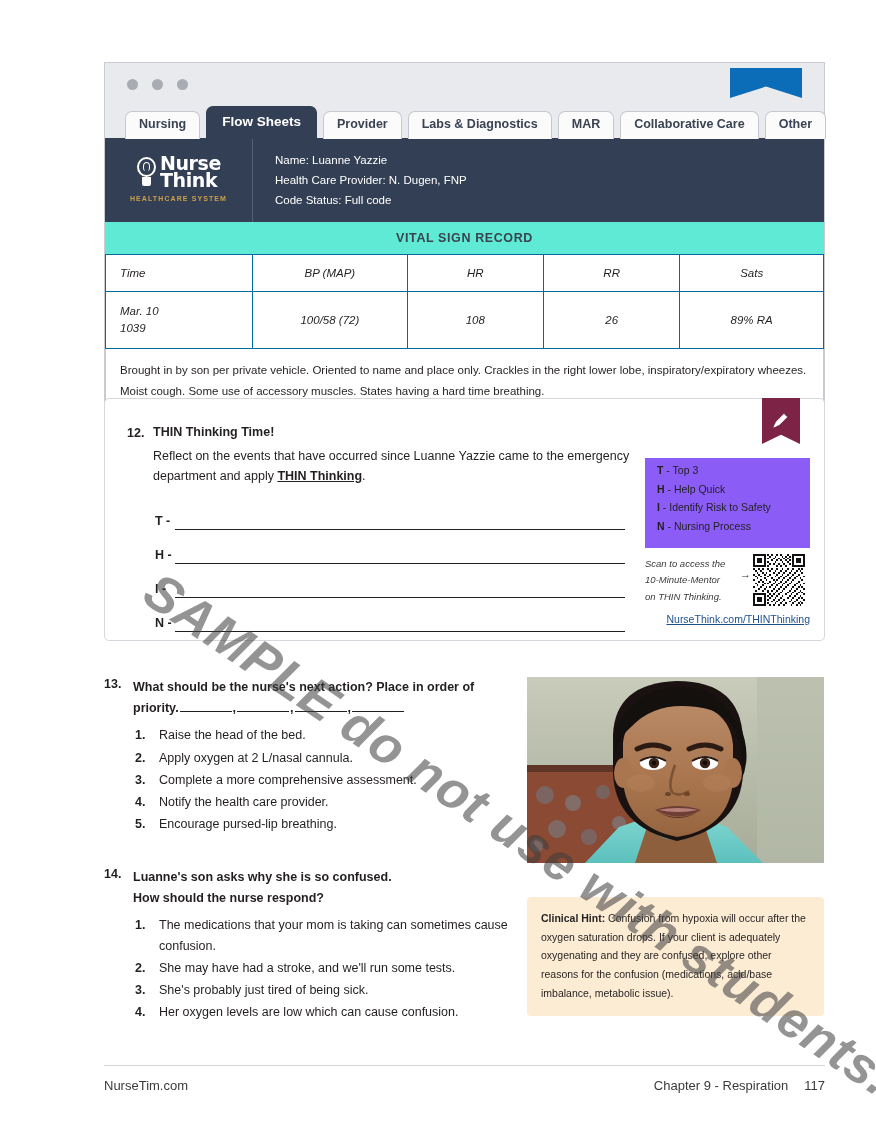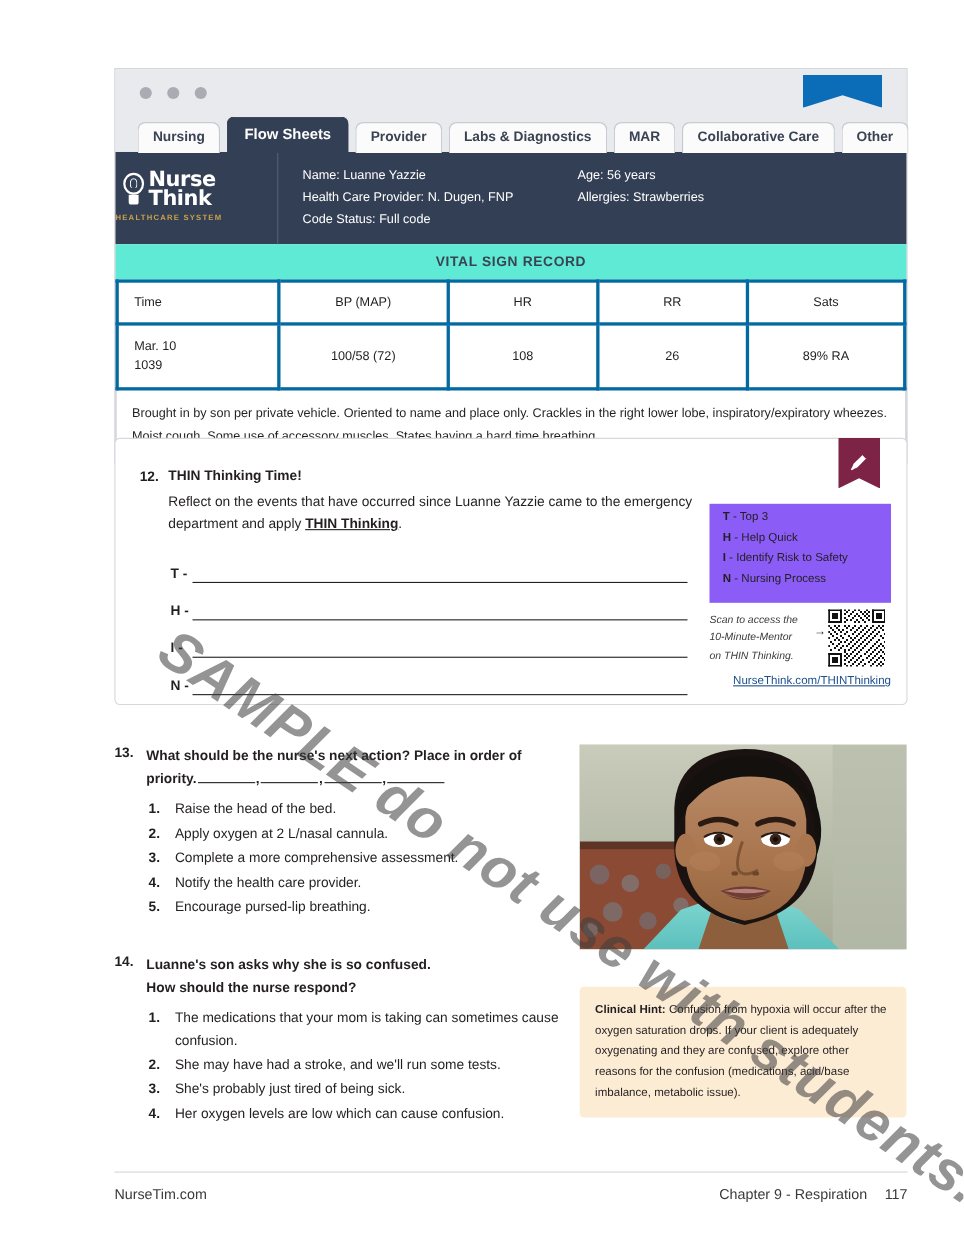--- a/index.html
+++ b/index.html
@@ -106,21 +106,21 @@
     align-items: stretch;
     min-height: 76px;
     padding: 0;
   }
   .logo-cell {
     width: 148px;
     flex: 0 0 148px;
     border-right: 1px solid #556076;
     display: flex;
     align-items: center;
-    justify-content: flex-start;
+    justify-content: center;
     padding: 8px 0 12px 0;
   }
   .logo-inner { display: flex; flex-direction: column; align-items: center; }
   .logo-row { display: flex; align-items: center; gap: 3px; }
   .bulb {
     width: 21px; height: 30px;
     position: relative;
     flex: 0 0 21px;
   }
   .bulb .glass {
@@ -176,24 +176,25 @@
     letter-spacing: 0.6px;
     color: #3a4352;
     padding: 9px 0 9px 0;
   }
   table.vitals {
     width: 100%;
     border-collapse: collapse;
     table-layout: fixed;
   }
   table.vitals th, table.vitals td {
-    border: 3px solid #0369a1;
+    border: 1px solid #0369a1;
     font-size: 11.5px;
     color: #231f20;
     font-weight: 400;
+    font-style: italic;
   }
   table.vitals th {
     padding: 12px 0 12px 0;
     text-align: center;
     font-weight: 400;
   }
   table.vitals th.left, table.vitals td.left {
     text-align: left;
     padding-left: 14px;
   }
@@ -424,24 +425,20 @@
           </div>
         </div>
         <div class="logo-tag">HEALTHCARE SYSTEM</div>
       </div>
     </div>
     <div class="patient-fields">
       <div class="pf-col-a">
         <div class="pf-line">Name: Luanne Yazzie</div>
         <div class="pf-line">Health Care Provider: N. Dugen, FNP</div>
         <div class="pf-line">Code Status: Full code</div>
-      </div>
-      <div class="pf-col-b">
-        <div class="pf-line">Age: 56 years</div>
-        <div class="pf-line">Allergies: Strawberries</div>
       </div>
     </div>
   </div>
 
   <div class="vital-title">VITAL SIGN RECORD</div>
 
   <table class="vitals">
     <colgroup>
       <col style="width:20.5%">
         <col style="width:21.5%">

